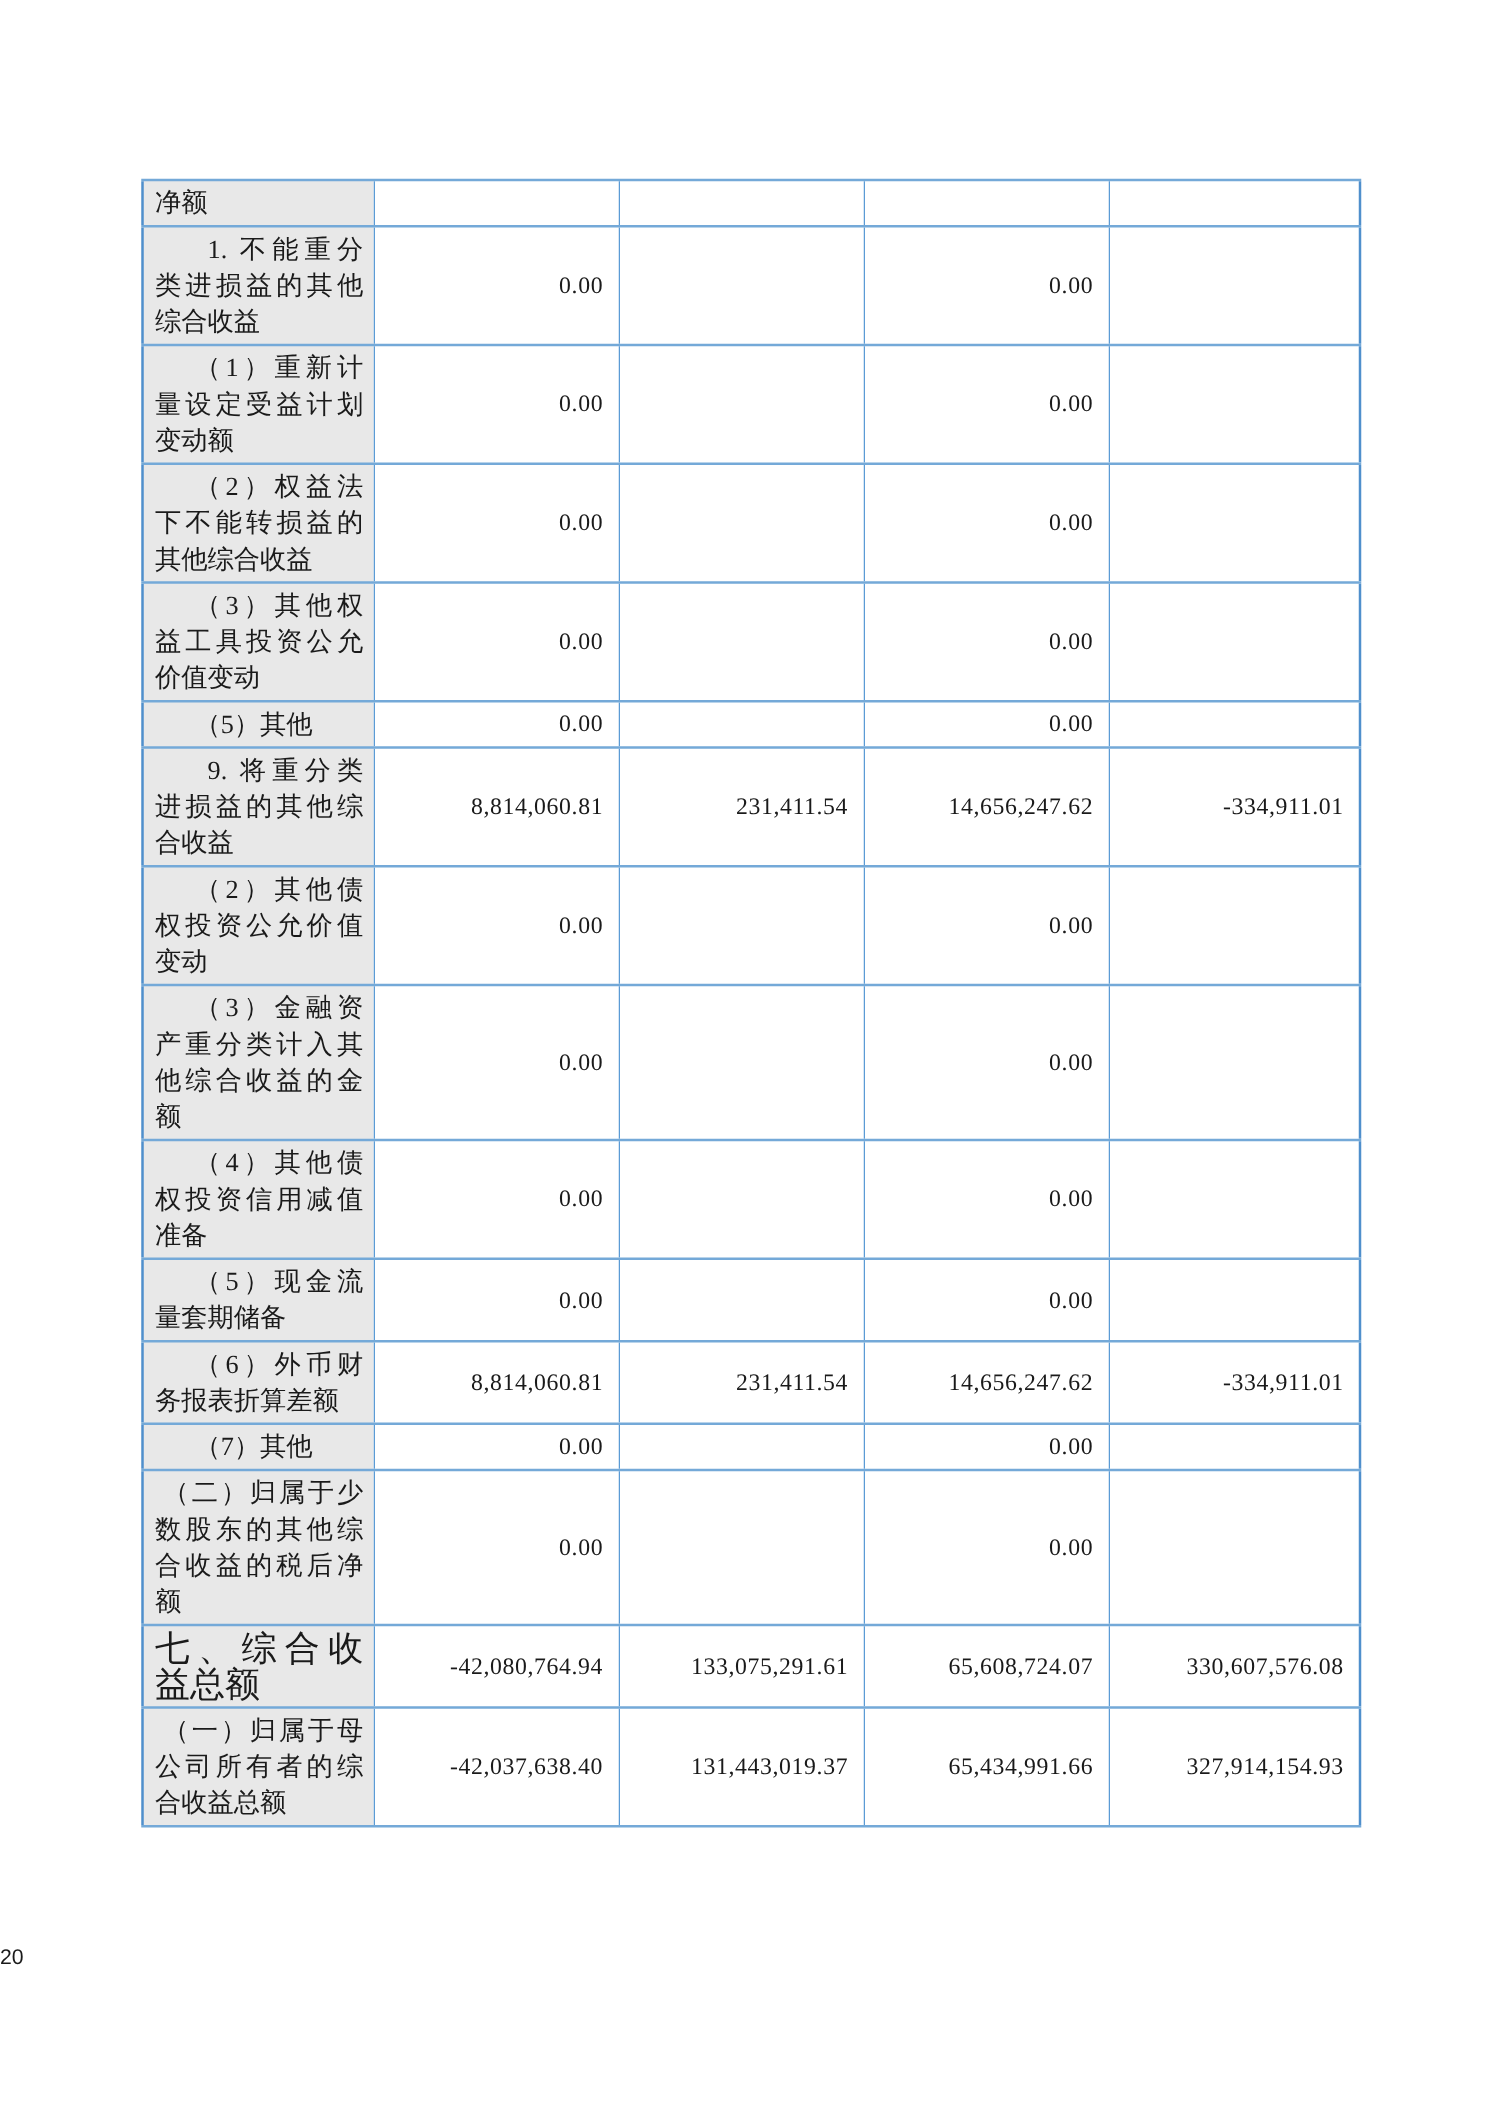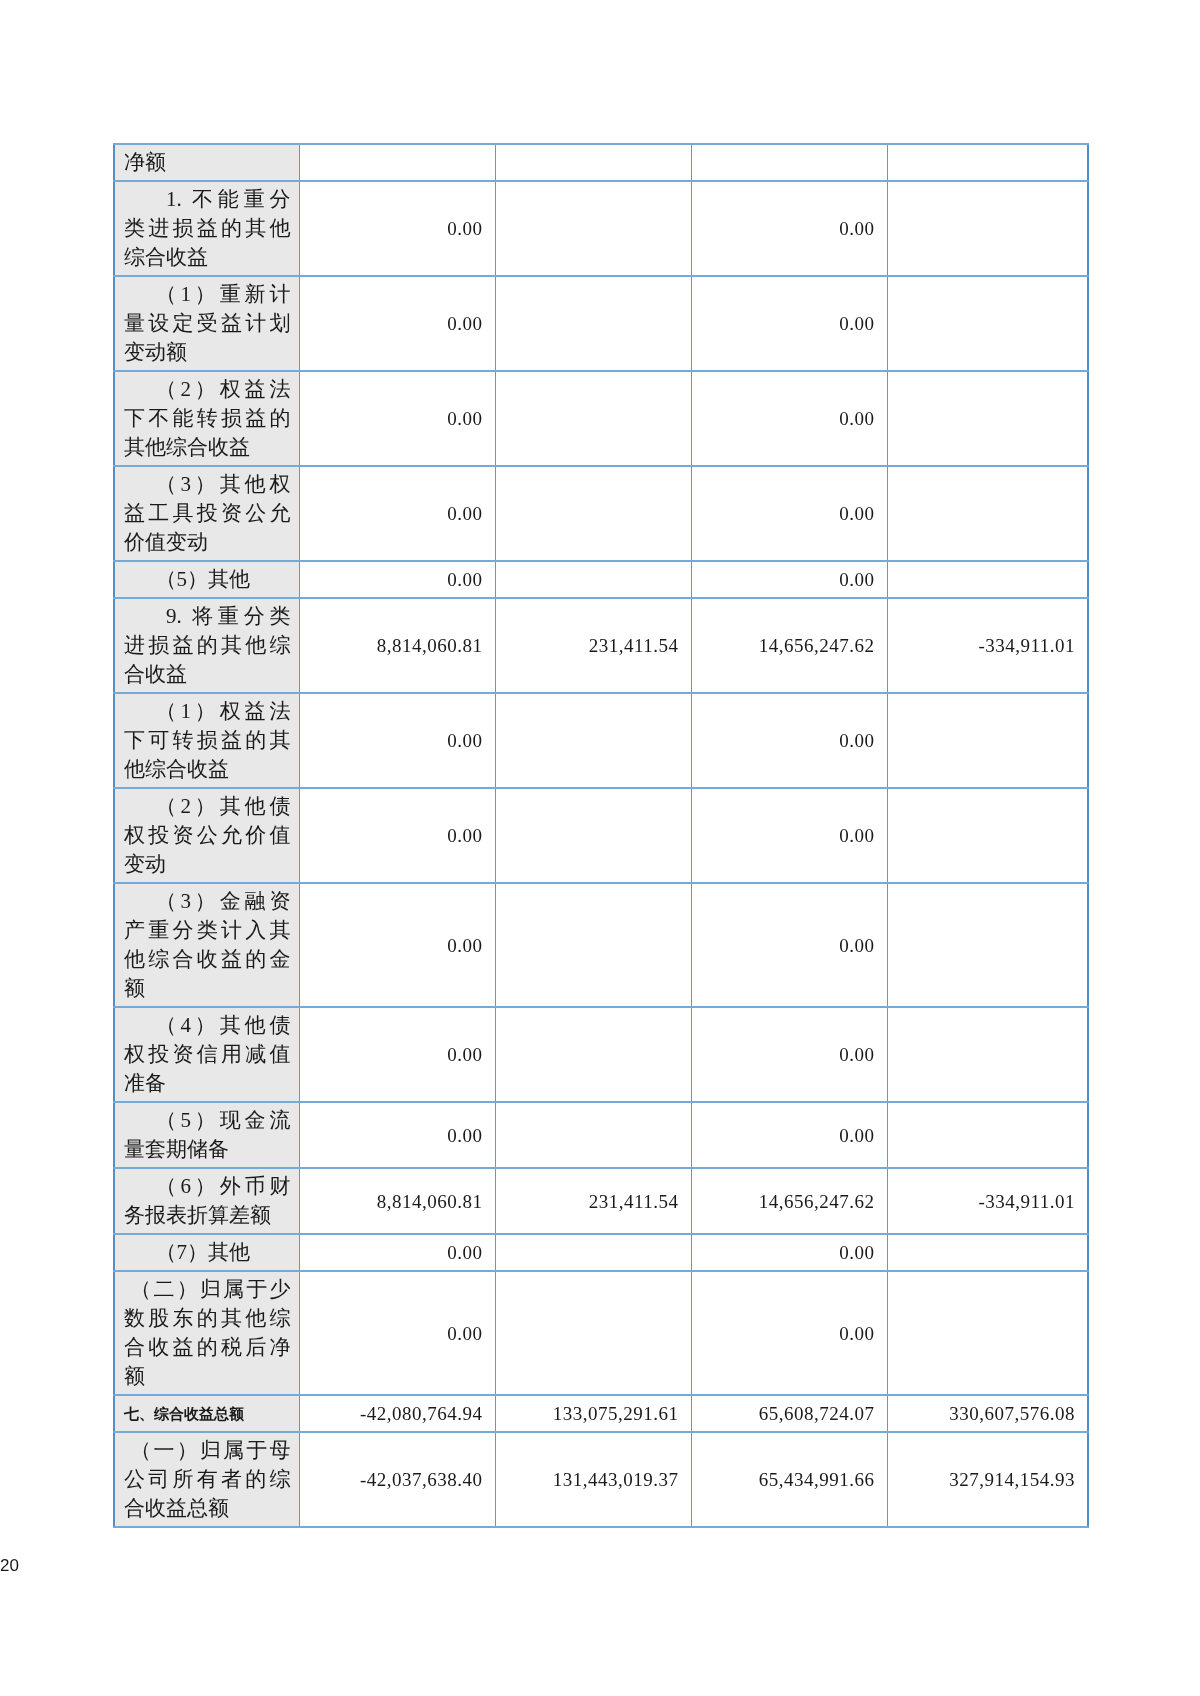--- a/index.html
+++ b/index.html
@@ -37,22 +37,22 @@
     background: #e8e8e8;
     font-size: 21px;
     line-height: 29px;
     padding: 3px 8px 3px 9px;
     text-align: justify;
     color: #1a1a1a;
     word-break: break-all;
   }
   td.label.bold {
     font-family: "Liberation Sans", "DejaVu Sans", sans-serif;
-    font-weight: 700;
-    font-size: 15px;
+    font-weight: 400;
+    font-size: 28px;
   }
   td.num {
     background: #ffffff;
     font-size: 19px;
     line-height: 29px;
     text-align: right;
     padding: 3px 12px 3px 3px;
     letter-spacing: 0.5px;
     white-space: nowrap;
   }
@@ -131,27 +131,20 @@
           <td class="num"></td>
         </tr>
         <tr class="line3">
           <td class="label ind-3">9. 将重分类进损益的其他综合收益</td>
           <td class="num">8,814,060.81</td>
           <td class="num">231,411.54</td>
           <td class="num">14,656,247.62</td>
           <td class="num">-334,911.01</td>
         </tr>
         <tr class="line3">
-          <td class="label ind-2">（1）权益法下可转损益的其他综合收益</td>
-          <td class="num">0.00</td>
-          <td class="num"></td>
-          <td class="num">0.00</td>
-          <td class="num"></td>
-        </tr>
-        <tr class="line3">
           <td class="label ind-2">（2）其他债权投资公允价值变动</td>
           <td class="num">0.00</td>
           <td class="num"></td>
           <td class="num">0.00</td>
           <td class="num"></td>
         </tr>
         <tr class="line3">
           <td class="label ind-2">（3）金融资产重分类计入其他综合收益的金额</td>
           <td class="num">0.00</td>
           <td class="num"></td>

